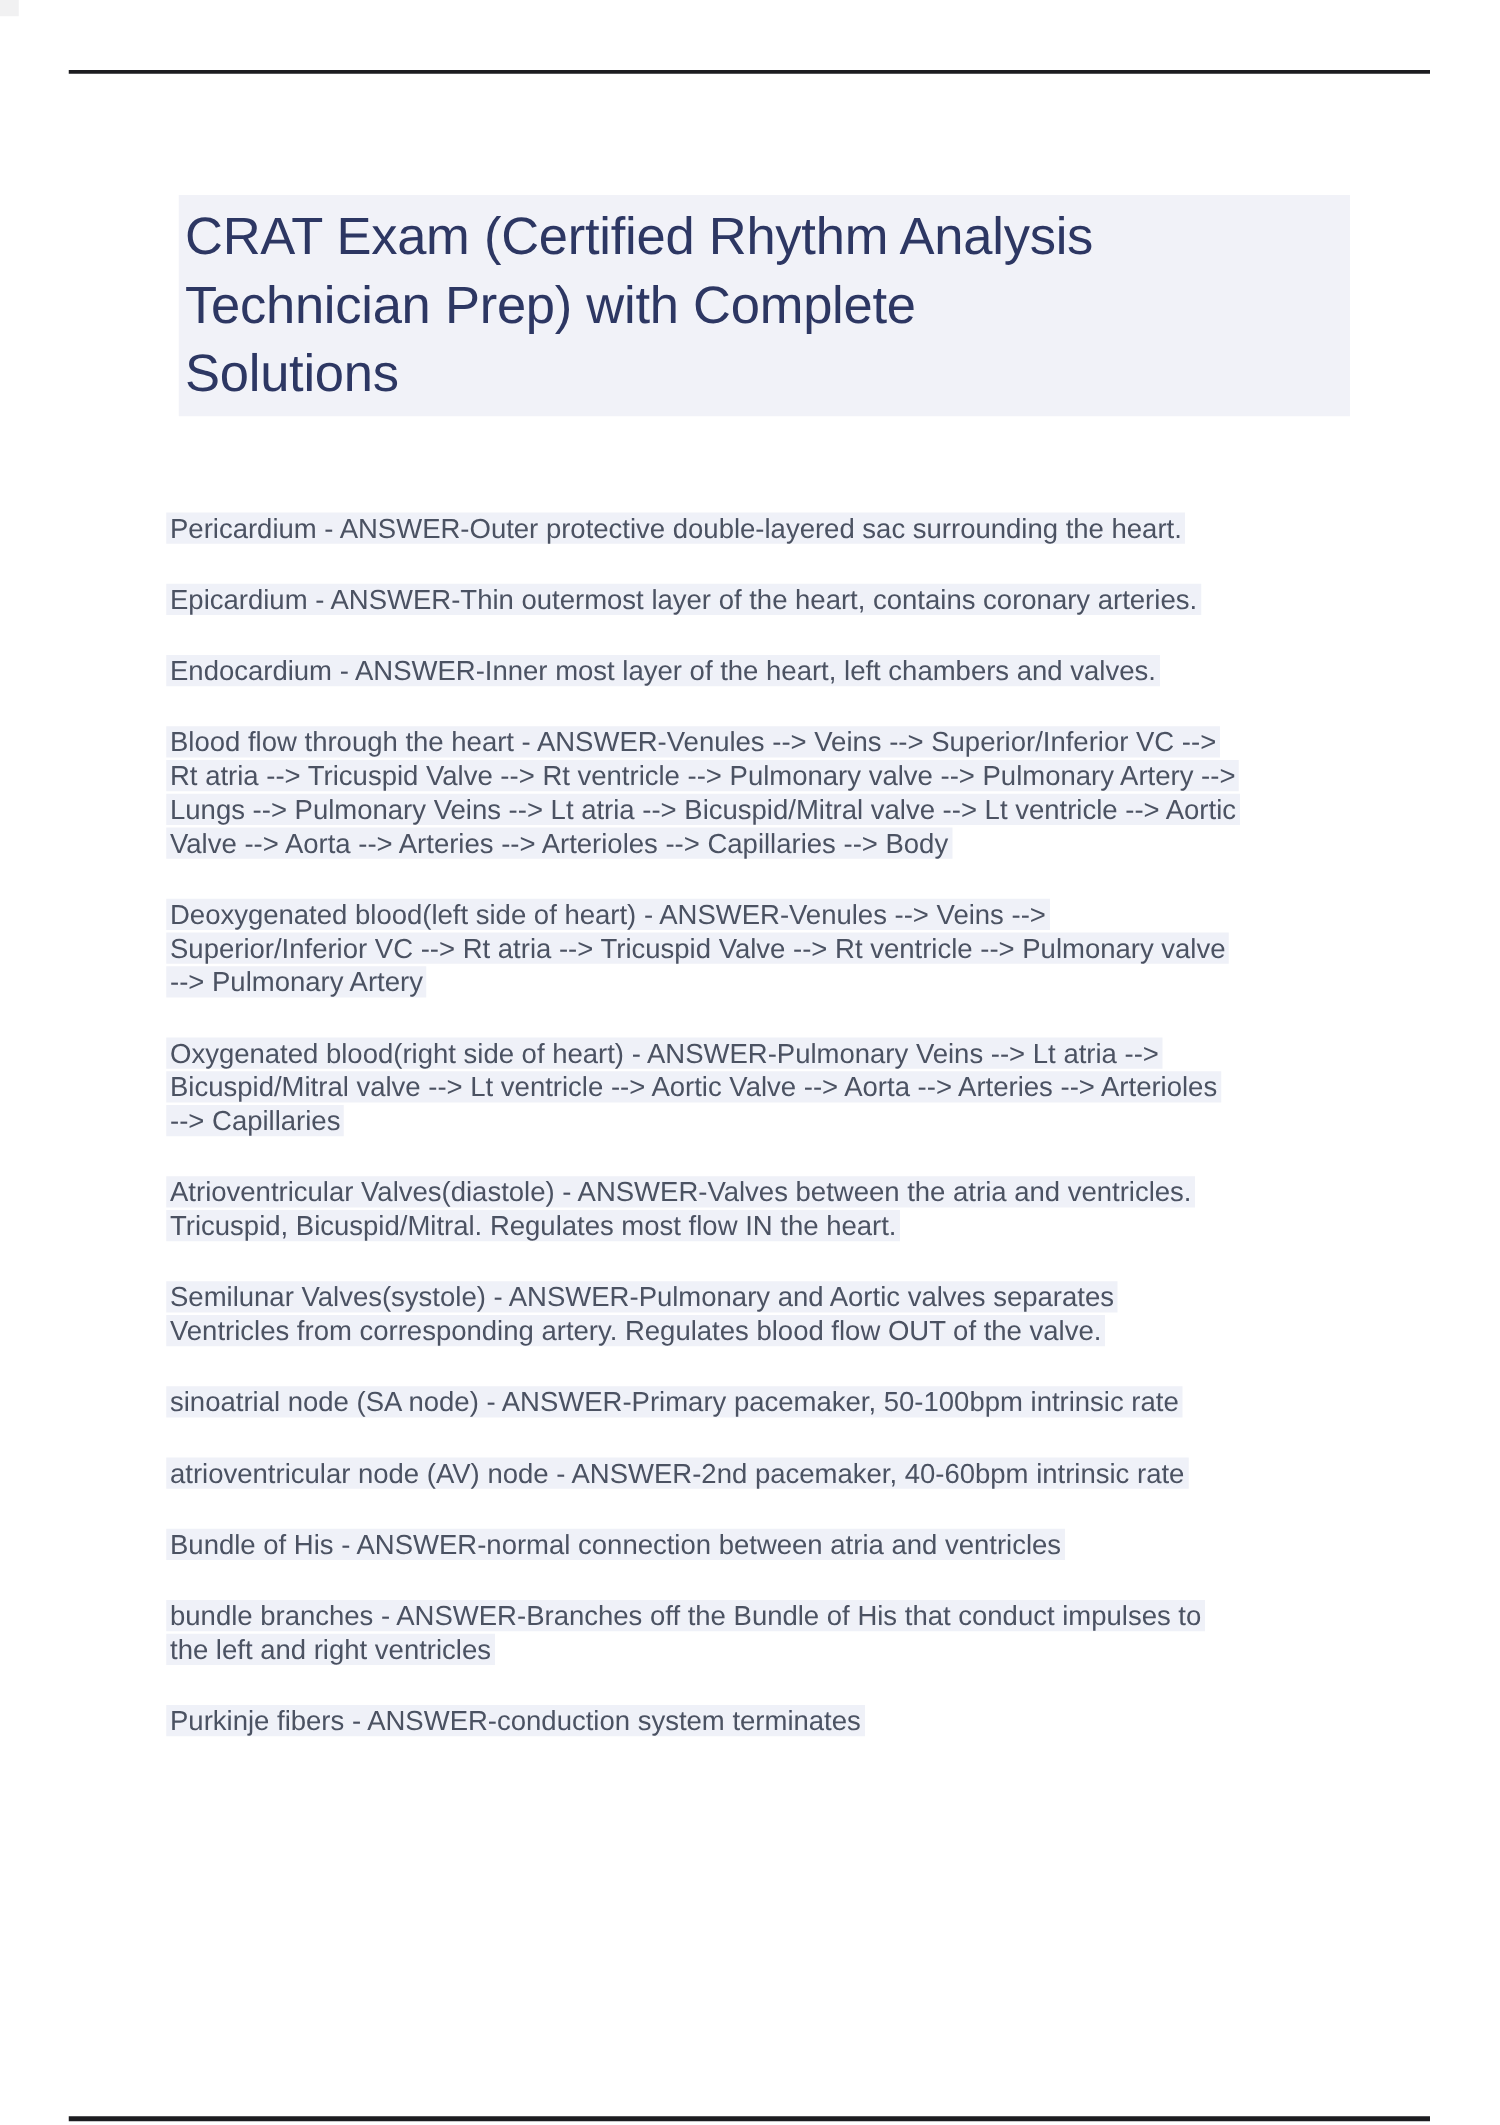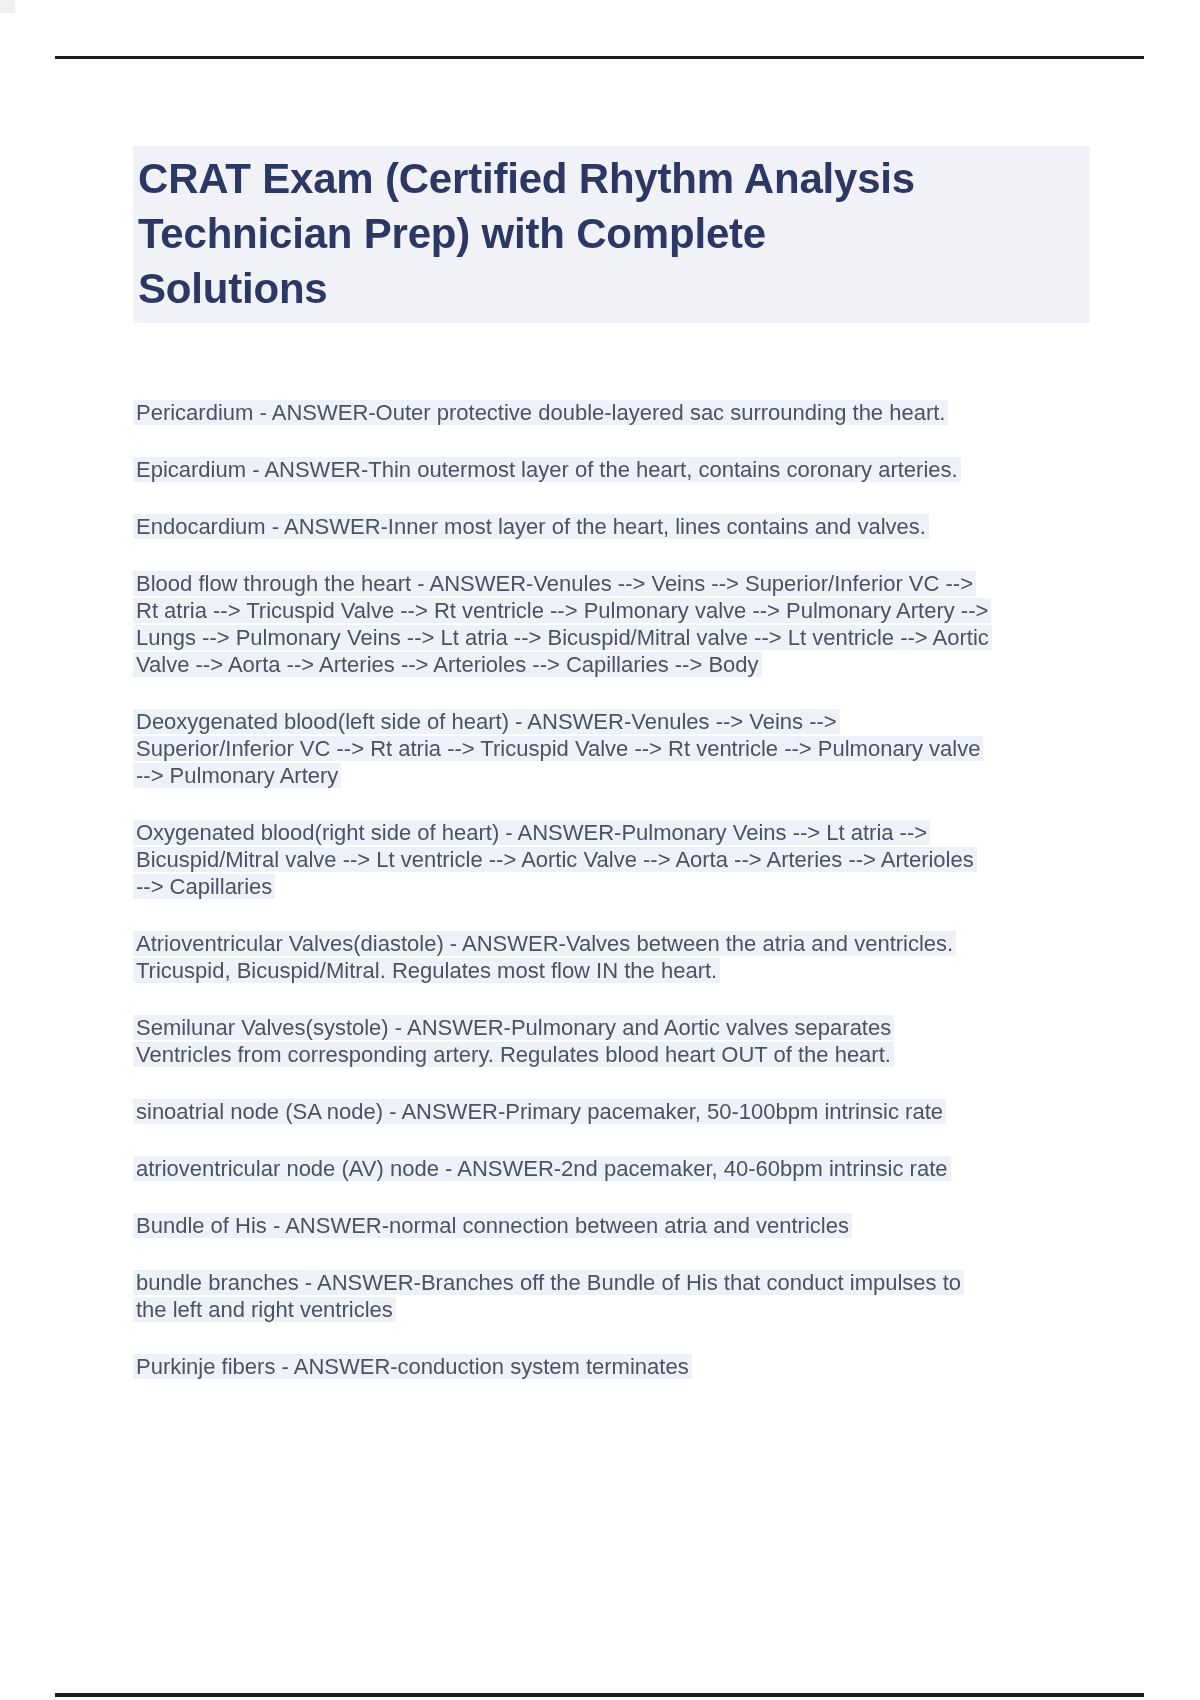--- a/index.html
+++ b/index.html
@@ -21,27 +21,27 @@
     background: #1d1d20;
   }
   .rule-top { top: 56px; }
   .rule-bottom { top: 1693px; height: 4px; }
   .content {
     position: absolute;
     left: 133px; top: 146px;
     width: 957px;
   }
   .doc-title {
-    margin: 0;
+    margin: 10px;
     padding: 5px 8px 7px 5px;
     background: #f1f2f8;
     color: #2d3763;
     font-size: 42px;
     line-height: 55px;
-    font-weight: bold;
+    font-weight: normal;
     white-space: pre-line;
     letter-spacing: -0.2px;
   }
   .qa-list { margin-top: 76px; }
   .qa-list p {
     margin: 0 0 30px 0;
     font-size: 22px;
     line-height: 27px;
     color: #4b5262;
     white-space: pre;
@@ -60,35 +60,35 @@
 <div class="rule rule-top"></div>
 
 <div class="content">
   <h1 class="doc-title">CRAT Exam (Certified Rhythm Analysis
 Technician Prep) with Complete
 Solutions</h1>
 
   <div class="qa-list">
     <p><span class="hl">Pericardium - ANSWER-Outer protective double-layered sac surrounding the heart.</span></p>
     <p><span class="hl">Epicardium - ANSWER-Thin outermost layer of the heart, contains coronary arteries.</span></p>
-    <p><span class="hl">Endocardium - ANSWER-Inner most layer of the heart, lines contains and valves.</span></p>
+    <p><span class="hl">Endocardium - ANSWER-Inner most layer of the heart, left chambers and valves.</span></p>
     <p><span class="hl">Blood flow through the heart - ANSWER-Venules --&gt; Veins --&gt; Superior/Inferior VC --&gt;
 Rt atria --&gt; Tricuspid Valve --&gt; Rt ventricle --&gt; Pulmonary valve --&gt; Pulmonary Artery --&gt;
 Lungs --&gt; Pulmonary Veins --&gt; Lt atria --&gt; Bicuspid/Mitral valve --&gt; Lt ventricle --&gt; Aortic
 Valve --&gt; Aorta --&gt; Arteries --&gt; Arterioles --&gt; Capillaries --&gt; Body</span></p>
     <p><span class="hl">Deoxygenated blood(left side of heart) - ANSWER-Venules --&gt; Veins --&gt;
 Superior/Inferior VC --&gt; Rt atria --&gt; Tricuspid Valve --&gt; Rt ventricle --&gt; Pulmonary valve
 --&gt; Pulmonary Artery</span></p>
     <p><span class="hl">Oxygenated blood(right side of heart) - ANSWER-Pulmonary Veins --&gt; Lt atria --&gt;
 Bicuspid/Mitral valve --&gt; Lt ventricle --&gt; Aortic Valve --&gt; Aorta --&gt; Arteries --&gt; Arterioles
 --&gt; Capillaries</span></p>
     <p><span class="hl">Atrioventricular Valves(diastole) - ANSWER-Valves between the atria and ventricles.
 Tricuspid, Bicuspid/Mitral. Regulates most flow IN the heart.</span></p>
     <p><span class="hl">Semilunar Valves(systole) - ANSWER-Pulmonary and Aortic valves separates
-Ventricles from corresponding artery. Regulates blood heart OUT of the heart.</span></p>
+Ventricles from corresponding artery. Regulates blood flow OUT of the valve.</span></p>
     <p><span class="hl">sinoatrial node (SA node) - ANSWER-Primary pacemaker, 50-100bpm intrinsic rate</span></p>
     <p><span class="hl">atrioventricular node (AV) node - ANSWER-2nd pacemaker, 40-60bpm intrinsic rate</span></p>
     <p><span class="hl">Bundle of His - ANSWER-normal connection between atria and ventricles</span></p>
     <p><span class="hl">bundle branches - ANSWER-Branches off the Bundle of His that conduct impulses to
 the left and right ventricles</span></p>
     <p><span class="hl">Purkinje fibers - ANSWER-conduction system terminates</span></p>
   </div>
 </div>
 
 <div class="rule rule-bottom"></div>

